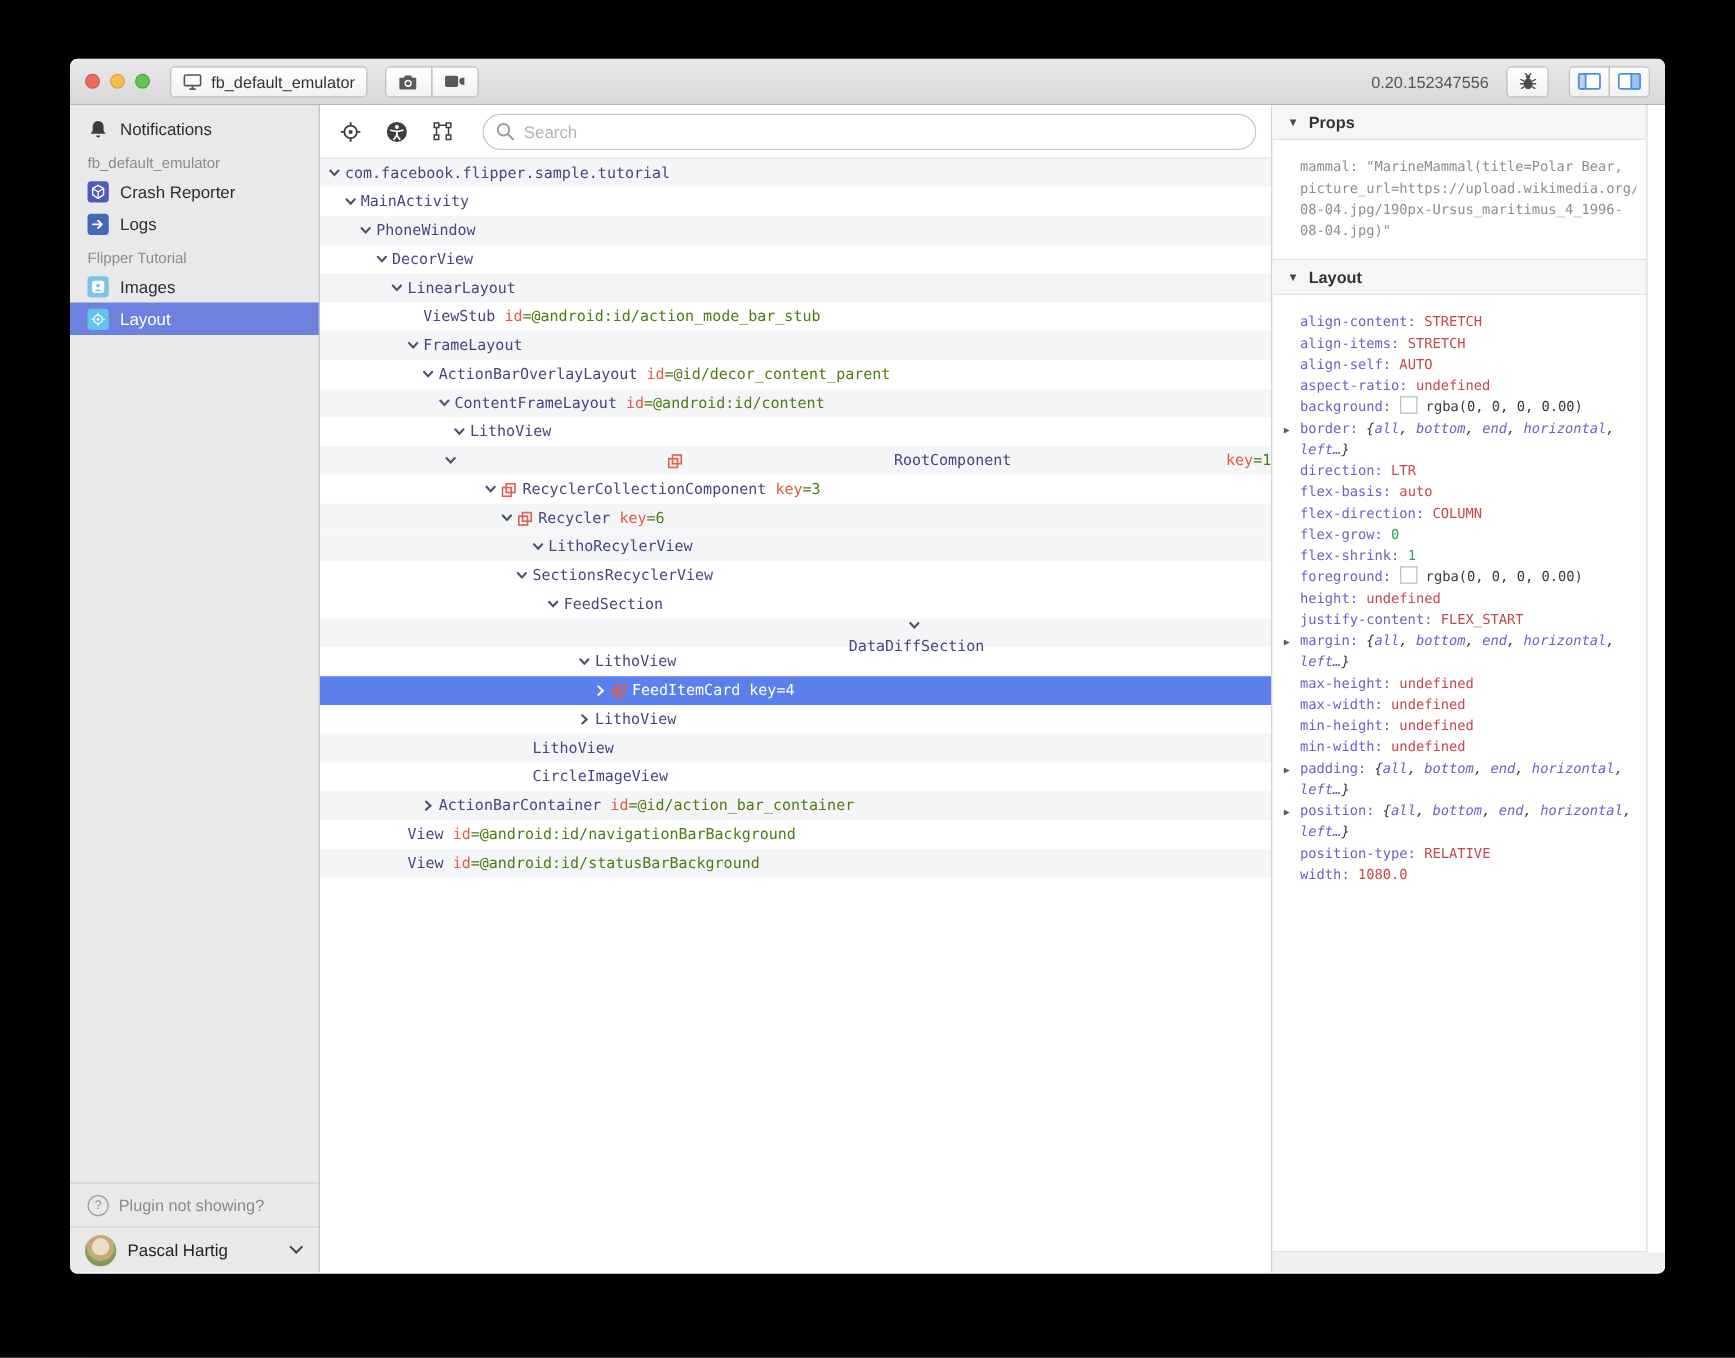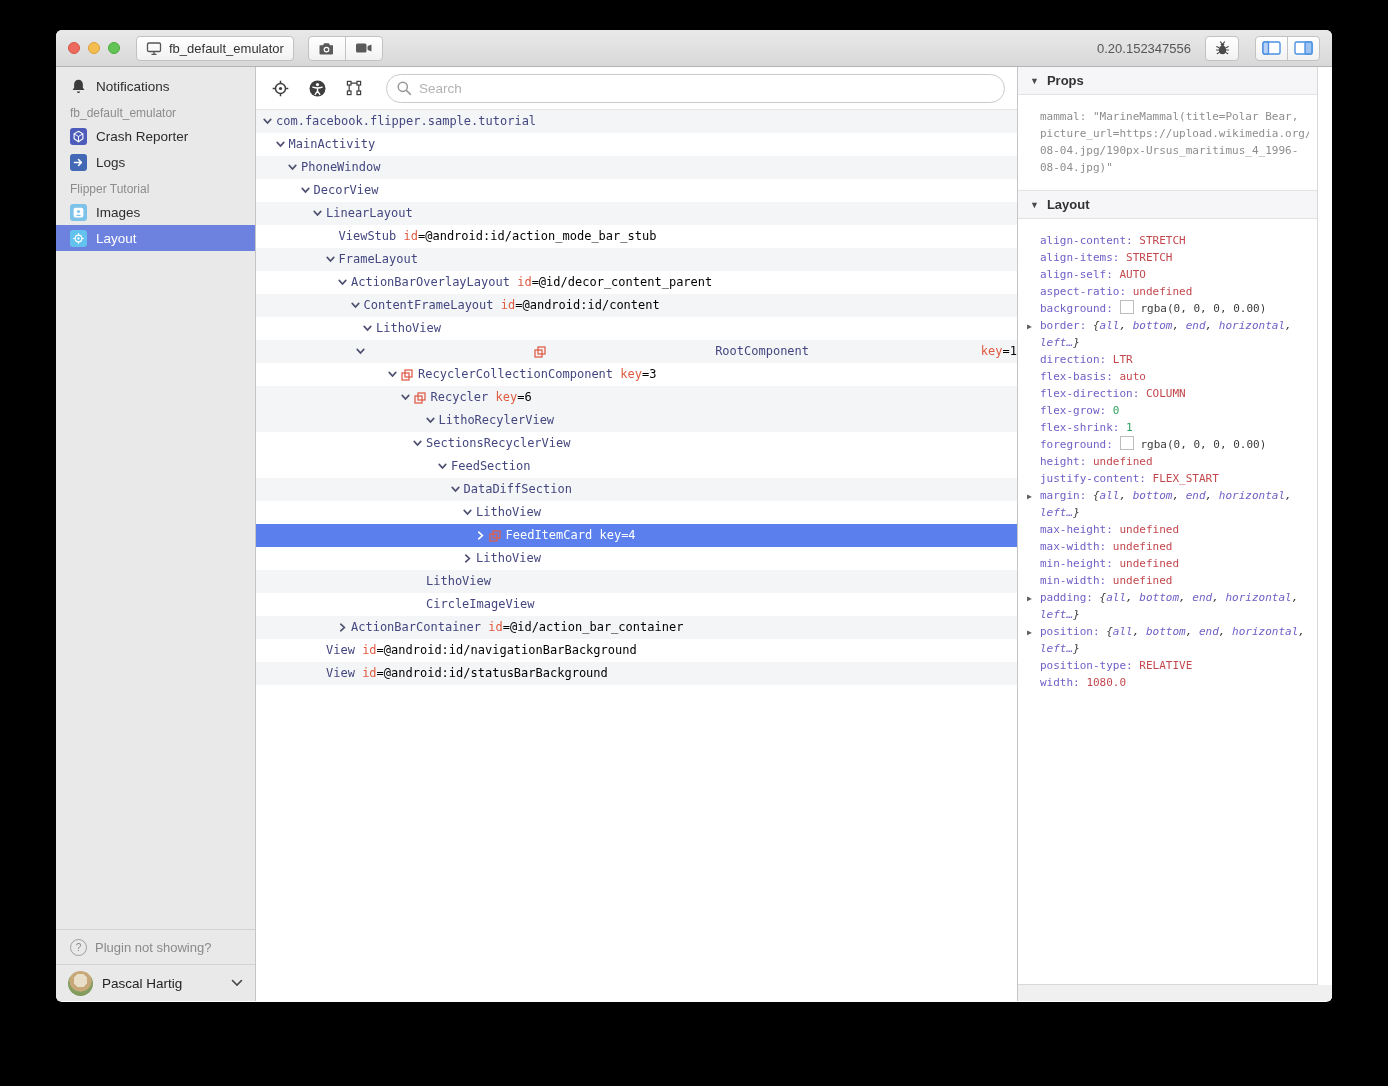--- a/index.html
+++ b/index.html
@@ -1,17 +1,17 @@
 <!DOCTYPE html>
 <html style="--tree-sel: #5b80ee; --sidebar-sel: #6d82de; --stripe: #f4f5f7; --tree-text: #44477f; --attr-orange: #df5b40; --key-purple: #6f5fc6; --val-red: #c3484e; --val-green: #31a05f; --tl-close: #ed6a5e; --tl-min: #f5bd4f; --tl-max: #61c454;"><head>
 <meta charset="utf-8">
 <style>
   html,body{margin:0;padding:0;width:1388px;height:1086px;overflow:hidden;background:#000;
     font-family:"Liberation Sans",sans-serif;-webkit-font-smoothing:antialiased;}
-  .window{position:absolute;left:56px;top:30px;width:1276px;height:972px;border-radius:6px;
+  .window{position:absolute;left:56px;top:47px;width:1276px;height:972px;border-radius:6px;
     overflow:hidden;background:#fff;box-shadow:0 22px 70px rgba(0,0,0,.55);}
   
   .titlebar{height:37px;background:linear-gradient(#e9e9e9,#d8d8d8);border-bottom:1px solid #b4b4b4;
     display:flex;align-items:center;padding:0 12px;box-sizing:border-box;}
   .traffic{display:flex;gap:8px;margin-right:16px;}
   .tl{width:12px;height:12px;border-radius:50%;display:inline-block;box-sizing:border-box;}
   .tl.close{background:var(--tl-close);border:1px solid #d55548;}
   .tl.min{background:var(--tl-min);border:1px solid #d9a339;}
   .tl.max{background:var(--tl-max);border:1px solid #4da73f;}
   .btn{height:25px;background:linear-gradient(#ffffff,#f2f2f2);border:1px solid #c2c2c2;border-radius:4px;
@@ -56,21 +56,21 @@
   .tree-row{height:23px;line-height:23px;white-space:nowrap;display:flex;align-items:center;box-sizing:border-box;}
   .tree-row.even{background:var(--stripe);}
   .tree-row.odd{background:#fff;}
   .tree-row.selected{background:var(--tree-sel) !important;}
   .tw-chev{width:14px;display:inline-flex;justify-content:flex-start;color:#4c4f6e;flex:none;}
   .tree-row.selected .tw-chev{color:#fff;}
   .tw-litho{display:inline-flex;margin-right:5px;flex:none;}
   .tw-name{color:var(--tree-text);}
   .tree-row.selected .tw-name,.tree-row.selected .tw-attr-k,.tree-row.selected .tw-attr-v{color:#fff;}
   .tw-attr-k{color:var(--attr-orange);}
-  .tw-attr-v{color:#000000;}
+  .tw-attr-v{color:#4d7c0f;}
   
   .right-panel{width:315px;border-left:1px solid #c5c5c5;box-sizing:border-box;position:relative;background:#fff;}
   .panel-card{position:absolute;top:0;left:0;right:14px;bottom:16px;background:#fff;
     border-right:1px solid #d8d8d8;border-bottom:1px solid #d8d8d8;overflow:hidden;}
   .panel-bottom{position:absolute;left:0;right:0;bottom:0;height:16px;background:#f0f0f0;}
   .sec-header{display:flex;align-items:center;gap:8px;background:#f6f6f8;border-bottom:1px solid #e3e3e6;
     padding:6px 12px;}
   .sec-header + .sec-body{border-bottom:0;}
   .sec-body + .sec-header{border-top:1px solid #e3e3e6;}
   .sec-tri{font-size:9px;color:#4a4a4a;}
@@ -405,21 +405,21 @@
             <span class="tw-name">SectionsRecyclerView</span>
           </div>
           <div class="tree-row odd" style="padding-left: 181px;">
             <span class="tw-chev">
               <svg width="11" height="11" viewBox="0 0 10 10">
                 <path d="M2 3.1L5 6.4 8 3.1" fill="none" stroke="currentColor" stroke-width="1.5" stroke-linecap="round"></path>
               </svg>
             </span>
             <span class="tw-name">FeedSection</span>
           </div>
-          <div class="tree-row even" style="padding-left: 193.5px;">
+          <div class="tree-row even" style="padding-left: 193.5px; flex-direction: column;">
             <span class="tw-chev">
               <svg width="11" height="11" viewBox="0 0 10 10">
                 <path d="M2 3.1L5 6.4 8 3.1" fill="none" stroke="currentColor" stroke-width="1.5" stroke-linecap="round"></path>
               </svg>
             </span>
             <span class="tw-name">DataDiffSection</span>
           </div>
           <div class="tree-row odd" style="padding-left: 206px;">
             <span class="tw-chev">
               <svg width="11" height="11" viewBox="0 0 10 10">

